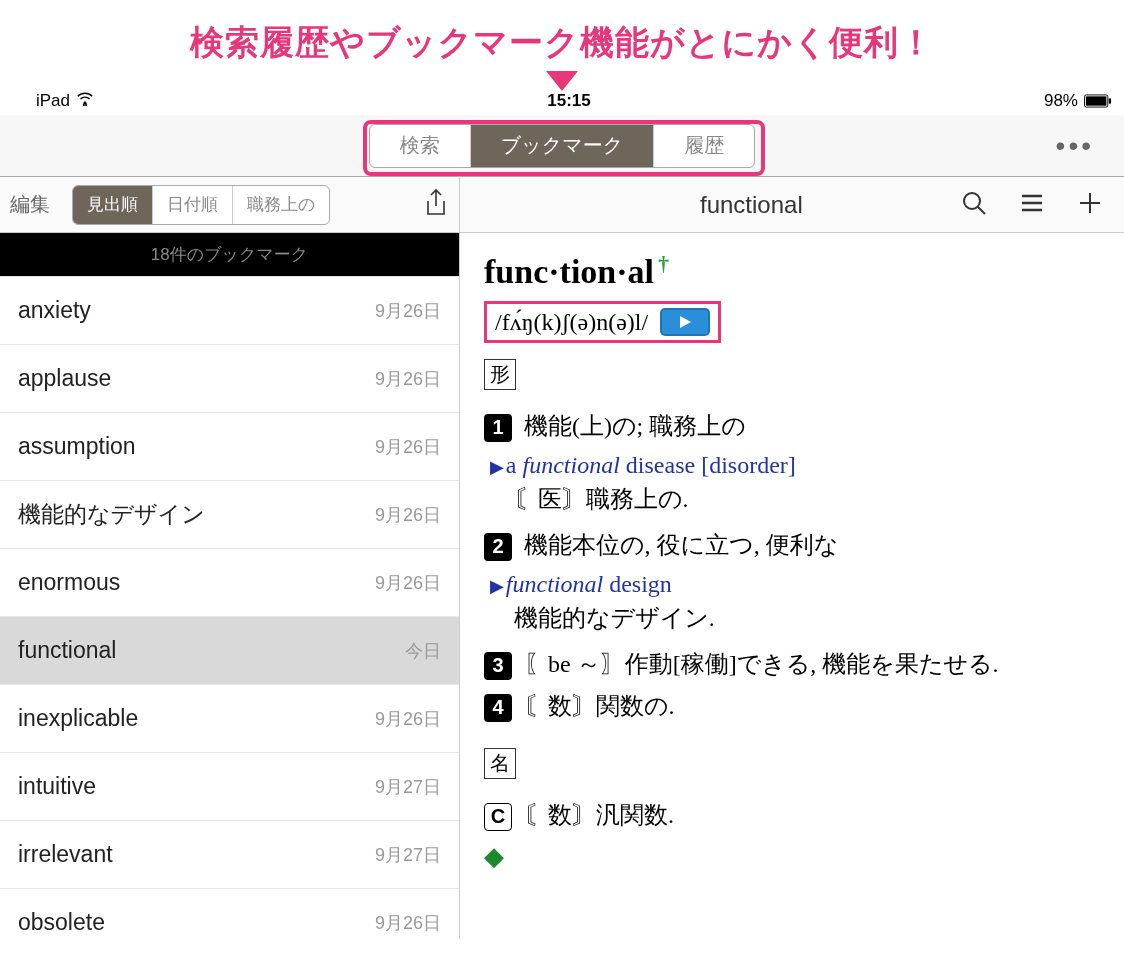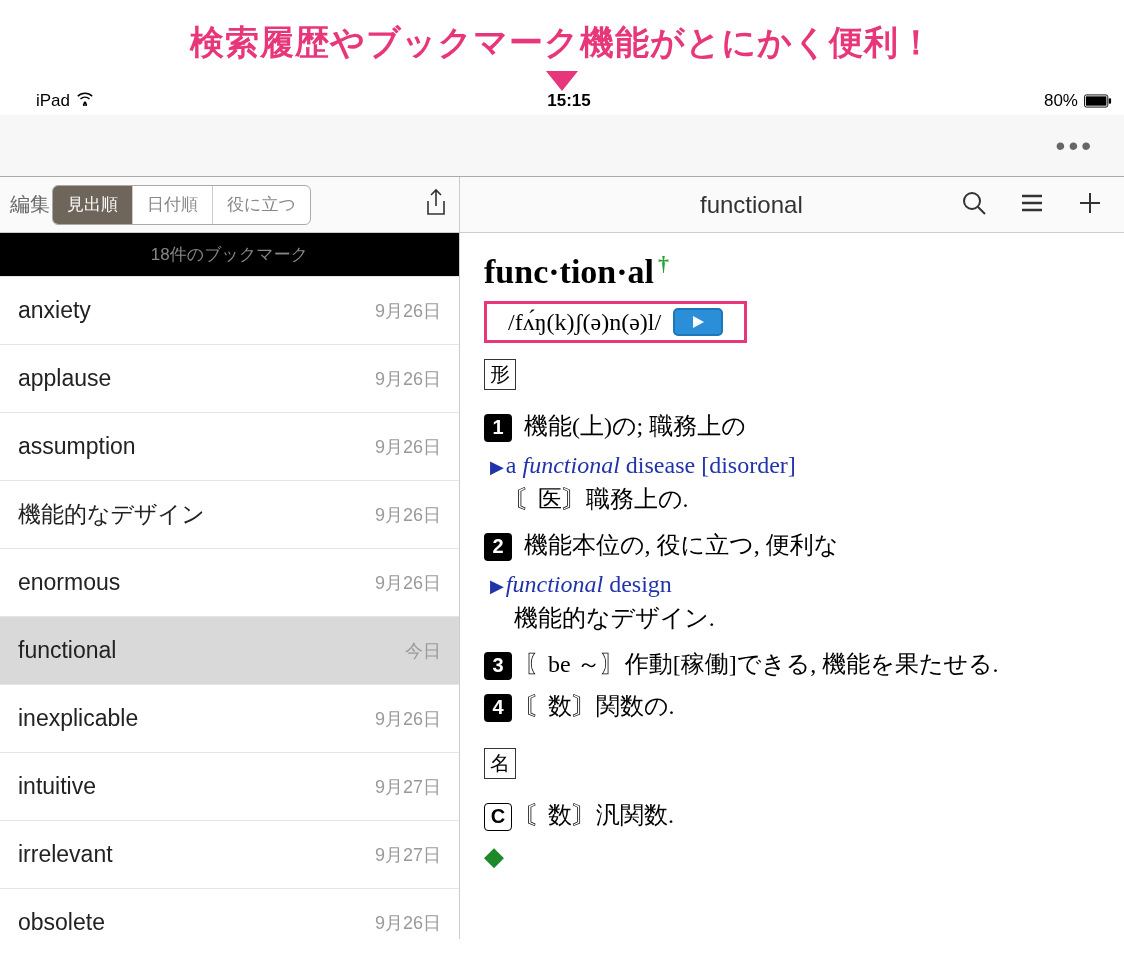--- a/index.html
+++ b/index.html
@@ -17,42 +17,42 @@
 .seg-group.main { position: relative; }
 .highlight-box { position: absolute; border: 4px solid #e8367b; border-radius: 8px; pointer-events: none; }
 .hb-nav { top: -4px; left: -6px; width: 402px; height: 56px; }
 .seg { padding: 0 30px; display: flex; align-items: center; font-size: 20px; color: #888; border-right: 1px solid #ccc; cursor: pointer; }
 .seg:last-child { border-right: none; }
 .seg.active { background: #6f665b; color: #fff; }
 .seg-group.secondary { margin-left: 20px; }
 .more-btn { position: absolute; right: 30px; font-size: 28px; color: #666; letter-spacing: 3px; cursor: pointer; }
 .content { display: flex; height: 762px; }
 .left-panel { width: 460px; border-right: 1px solid #ccc; display: flex; flex-direction: column; }
-.left-toolbar { display: flex; align-items: center; padding: 8px 10px; height: 56px; border-bottom: 1px solid #ccc; background: #fafafa; gap: 2px; }
+.left-toolbar { display: flex; align-items: center; padding: 8px 10px; height: 56px; border-bottom: 1px solid #ccc; background: #fafafa; gap: 22px; }
 .edit-btn { font-size: 20px; color: #666; cursor: pointer; }
 .sort-seg { display: flex; border: 1px solid #aaa; border-radius: 6px; overflow: hidden; height: 40px; background: #fff; }
 .sort-seg .seg { padding: 0 14px; font-size: 17px; }
 .share-btn { margin-left: auto; cursor: pointer; }
 .share-btn svg { width: 26px; height: 30px; stroke: #333; }
 .bookmark-count { text-align: center; padding: 10px 0; color: #888; font-size: 17px; border-bottom: 1px solid #e5e5e5; background: #000000; }
 .bookmark-list { overflow-y: auto; flex: 1; }
 .bm-row { display: flex; justify-content: space-between; align-items: center; padding: 0 18px; height: 68px; border-bottom: 1px solid #e5e5e5; cursor: pointer; }
 .bm-row.selected { background: #d9d9d9; }
 .bm-word { font-size: 23px; color: #222; font-weight: 300; }
 .bm-date { font-size: 18px; color: #999; }
 .right-panel { flex: 1; display: flex; flex-direction: column; }
 .right-toolbar { display: flex; align-items: center; justify-content: flex-end; padding: 8px 20px; height: 56px; border-bottom: 1px solid #ccc; background: #fafafa; gap: 30px; }
 .right-title { font-size: 24px; color: #333; margin-right: auto; margin-left: 220px; font-weight: 300;}
 .toolbar-icon { cursor: pointer; color: #333; }
 .toolbar-icon svg { width: 28px; height: 28px; stroke: #333; }
 .entry { padding: 18px 24px; font-family: Georgia, serif; overflow-y: auto; flex: 1; position: relative; }
 .headword { font-size: 34px; font-weight: bold; }
 .headword .dagger { color: #27a037; font-size: 22px; vertical-align: super; margin-left: 4px; }
 .phon-row { display: flex; align-items: center; margin-top: 10px; position: relative; }
-.phon-box { border: 3px solid #e8367b; padding: 4px 21px; display: inline-flex; align-items: center; gap: 12px; }
+.phon-box { border: 3px solid #e8367b; padding: 4px 8px; display: inline-flex; align-items: center; gap: 12px; }
 .phonetic { font-size: 24px; }
 .play-btn { background: #2a8fd8; border-radius: 5px; width: 50px; height: 28px; display: flex; align-items: center; justify-content: center; cursor: pointer; border: 2px solid #1d76b6; }
 .play-btn svg { width: 16px; height: 16px; fill: #fff; }
 .annot-right { color: #e8367b; font-size: 28px; font-weight: bold; margin-left: 16px; display: flex; align-items: center; }
 .annot-right .tri { width: 0; height: 0; border-top: 12px solid transparent; border-bottom: 12px solid transparent; border-right: 18px solid #e8367b; margin-right: 8px; margin-left: 14px;}
 .pos-box { display: inline-block; border: 1.5px solid #333; padding: 1px 5px; font-size: 20px; margin: 16px 0 10px; font-family: -apple-system, sans-serif; }
 .def-row { display: flex; align-items: baseline; margin: 10px 0; gap: 12px; }
 .num-box { background: #000; color: #fff; font-size: 20px; font-weight: bold; width: 28px; height: 28px; display: inline-flex; align-items: center; justify-content: center; border-radius: 4px; font-family: -apple-system, sans-serif; flex-shrink: 0; }
 .letter-box { border: 1.5px solid #000; font-size: 20px; font-weight: bold; width: 28px; height: 28px; display: inline-flex; align-items: center; justify-content: center; border-radius: 4px; font-family: -apple-system, sans-serif; flex-shrink: 0; }
 .def-text { font-size: 24px; }
@@ -73,43 +73,51 @@
     <span>iPad</span>
     <span class="wifi-icon">
       <svg viewBox="0 0 20 14">
           <path d="M10 12 a1.5 1.5 0 1 0 0.001 0 M5 7 a7 7 0 0 1 10 0 M2 4 a11 11 0 0 1 16 0" fill="none" stroke="#000" stroke-width="1.6"></path>
           <circle cx="10" cy="11.5" r="1.6" fill="#000"></circle>
         </svg>
     </span>
   </div>
   <div class="status-center">15:15</div>
   <div class="status-right">
-    <span>80%</span>
+    <span>98%</span>
     <span class="battery-icon">
       <svg viewBox="0 0 30 14">
           <rect x="0.5" y="0.5" width="25" height="13" rx="2" fill="none" stroke="#000"></rect>
           <rect x="2" y="2" width="22" height="10" fill="#000"></rect>
           <rect x="26.5" y="4" width="2.5" height="6" rx="1" fill="#000"></rect>
         </svg>
     </span>
   </div>
 </div>
 
 <div class="nav-bar">
+  <div style="position:relative;">
+    <div class="seg-group main">
+      <div class="seg">検索</div>
+      <div class="seg active">ブックマーク</div>
+      <div class="seg">履歴</div>
+    </div>
+    <div class="highlight-box hb-nav"></div>
+  </div>
   <div class="more-btn">•••</div>
 </div>
 
 <div class="content">
   <div class="left-panel">
     <div class="left-toolbar">
       <span class="edit-btn">編集</span>
       <div class="sort-seg">
         <div class="seg active">見出順</div>
         <div class="seg">日付順</div>
-        <div class="seg">役に立つ</div>
+        <div class="seg">職務上の</div>
       </div>
       <span class="share-btn">
         <svg viewBox="0 0 26 30" fill="none" stroke-width="1.6">
             <path d="M13 2 v16 M8 7 l5 -5 l5 5 M5 13 v13 h16 v-13"></path>
           </svg>
       </span>
     </div>
     <div class="bookmark-count">18件のブックマーク</div>
     <div class="bookmark-list" id="bm-list">
         <div class="bm-row">

